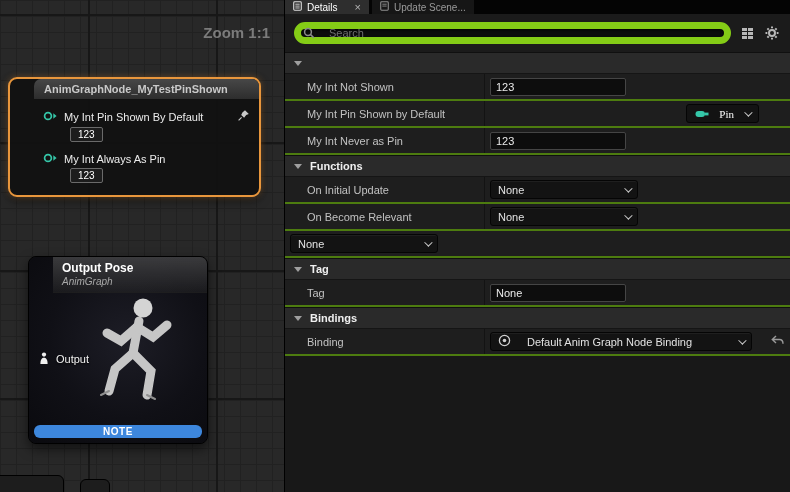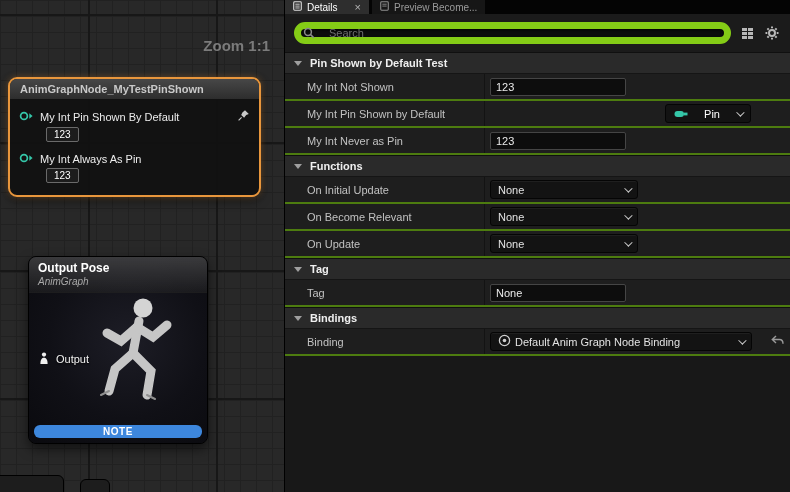--- a/index.html
+++ b/index.html
@@ -20,24 +20,24 @@
       linear-gradient(to right, #171717 2px, transparent 2px),
       linear-gradient(to bottom, #171717 2px, transparent 2px),
       linear-gradient(to right, #212121 1px, transparent 1px),
       linear-gradient(to bottom, #212121 1px, transparent 1px);
     background-size:128px 128px,128px 128px,16px 16px,16px 16px;
     background-position:-40px 0, 0 14px, 0 0, 0 0;
     border-right:1px solid #000;
   }
   .zoom-label {
     position:absolute; top:24px; right:14px;
-    color:#7b7b7b; font-size:15px; font-weight:bold;margin-top:13px;
-  }
-
-  .node { position:absolute; border-radius:9px; }
+    color:#7b7b7b; font-size:15px; font-weight:bold;
+  }
+
+  .node { position:absolute; border-radius:9px;padding-left:24px; }
 
   .node-test {
     left:8px; top:77px; width:253px;
     background:rgba(17,17,17,0.93);
     border:2px solid #e8963c;
     box-shadow:0 0 6px rgba(232,150,60,0.35), 0 4px 10px rgba(0,0,0,0.5);
   }
   .node-test .hdr {
     background:linear-gradient(#474747,#2d2d2d);
     border-bottom:1px solid #111;
@@ -138,26 +138,26 @@
   }
   .dropdown {
     width:148px; height:19px;
     background:#131313; border:1px solid #050505; border-radius:3px;
     box-shadow:inset 0 1px 0 rgba(255,255,255,0.05);
     display:flex; align-items:center; justify-content:space-between;
     padding:0 7px; color:#e2e2e2; font-size:11px;
   }
   .chev { width:6px; height:6px; border-right:1.6px solid #cfcfcf; border-bottom:1.6px solid #cfcfcf; transform:rotate(45deg) translateY(-2px); flex:none; }
   .pin-dropdown {
-    margin-left:auto; margin-right:13px; height:19px;
+    margin-left:auto; margin-right:5px; height:19px;
     background:#131313; border:1px solid #050505; border-radius:3px;
-    display:flex; align-items:center; gap:16px; padding:0 8px;
-    color:#ffffff; font-size:11px;
-  }
-  .binding-dropdown { width:262px; justify-content:flex-end; gap:4px; }
+    display:flex; align-items:center; gap:10px; padding:0 8px;
+    color:#ffffff; font-size:11px;font-family:Liberation Serif, serif;
+  }
+  .binding-dropdown { width:262px; justify-content:flex-end; gap:16px; }
   .binding-dropdown .bd-label { flex:1; white-space:nowrap; overflow:hidden; text-overflow:ellipsis; }
   .filler { flex:1; background:#181818; }
 </style>
 </head>
 <body>
 
 <div class="graph">
   <div class="zoom-label">Zoom 1:1</div>
 
   <div class="node node-test">
@@ -247,21 +247,21 @@
       <span class="close">×</span>
     </div>
     <div class="tab inactive">
       <span>
         <svg width="9" height="10" viewBox="0 0 10 11">
             <rect x="0.8" y="0.8" width="8.4" height="9.4" rx="1" fill="none" stroke="#8e8e8e" stroke-width="1.2"></rect>
             <line x1="2.6" y1="3.5" x2="7.4" y2="3.5" stroke="#8e8e8e"></line>
             <line x1="2.6" y1="5.6" x2="7.4" y2="5.6" stroke="#8e8e8e"></line>
           </svg>
       </span>
-      <span>Preview Become...</span>
+      <span>Update Scene...</span>
     </div>
   </div>
 
   <div class="search-row">
     <div class="search-wrap">
       <svg width="12" height="12" viewBox="0 0 12 12">
           <circle cx="5" cy="5" r="3.4" fill="none" stroke="#8a8a8a" stroke-width="1.5"></circle>
           <line x1="7.6" y1="7.6" x2="10.8" y2="10.8" stroke="#8a8a8a" stroke-width="1.6"></line>
         </svg>
       <input class="search-input" type="text" placeholder="Search" style="">
@@ -290,21 +290,20 @@
             <line x1="10.3" y1="10.3" x2="11.6" y2="11.6"></line>
             <line x1="2.4" y1="11.6" x2="3.7" y2="10.3"></line>
             <line x1="10.3" y1="3.7" x2="11.6" y2="2.4"></line>
           </g>
         </svg>
     </span>
   </div>
 
   <div class="sec-hdr">
     <span class="tri"></span>
-    <span>Pin Shown by Default Test</span>
   </div>
   <div class="row">
     <div class="row-label">My Int Not Shown</div>
     <div class="row-value">
       <input class="txt-input" type="text" value="123" style="">
     </div>
     <div class="row-gutter"></div>
   </div>
   <div class="row">
     <div class="row-label">My Int Pin Shown by Default</div>
@@ -348,21 +347,20 @@
     <div class="row-label">On Become Relevant</div>
     <div class="row-value">
       <div class="dropdown">
         <span>None</span>
         <span class="chev"></span>
       </div>
     </div>
     <div class="row-gutter"></div>
   </div>
   <div class="row">
-    <div class="row-label">On Update</div>
     <div class="row-value">
       <div class="dropdown">
         <span>None</span>
         <span class="chev"></span>
       </div>
     </div>
     <div class="row-gutter"></div>
   </div>
 
   <div class="sec-hdr">

